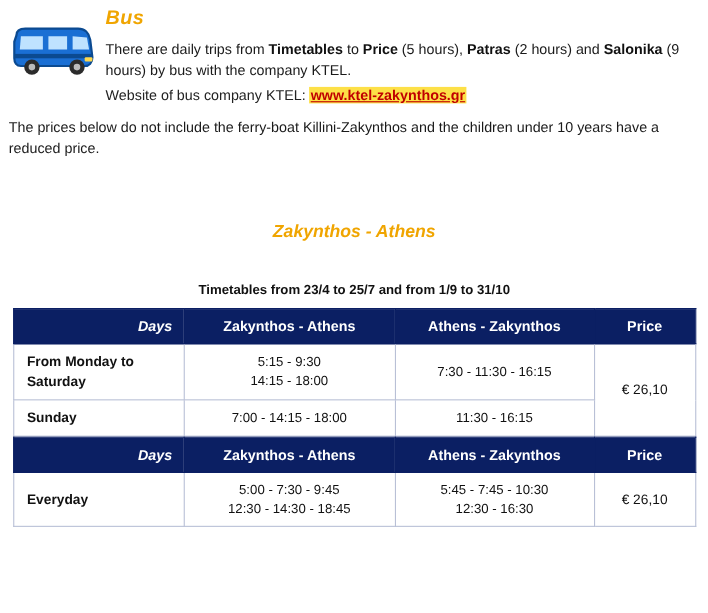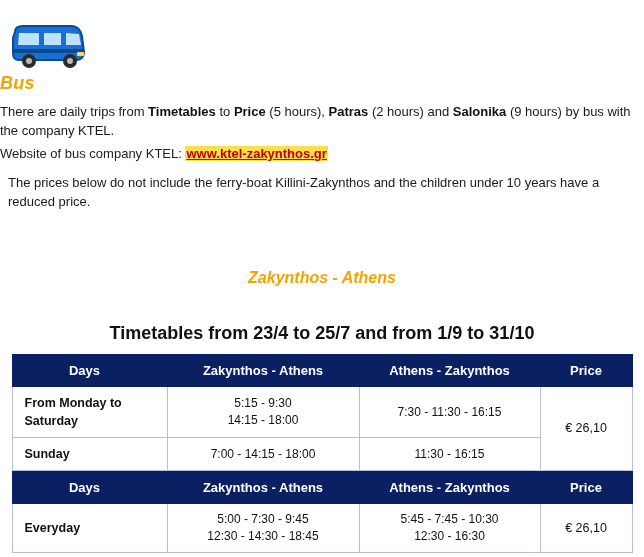--- a/index.html
+++ b/index.html
@@ -19,21 +19,20 @@
     position: relative;
     width: 644px;
     height: 557px;
   }
 
   
   .header {
     display: flex;
     align-items: flex-start;
     padding: 6px 0 0 0;
-    flex-direction: column;
   }
   .bus-icon {
     width: 96px;
     min-width: 96px;
     padding-top: 16px;
     text-align: center;
   }
   .header-body {
     padding-right: 8px;
     flex: 1;
@@ -78,21 +77,21 @@
     font-weight: bold;
     font-style: italic;
     font-size: 16px;
     margin: 58px 0 0 0;
   }
 
   
   .caption {
     text-align: center;
     font-weight: bold;
-    font-size: 18px;
+    font-size: 12px;
     color: #111111;
     margin: 36px 0 10px 0;
   }
   .caption.second {
     margin-top: 40px;
   }
 
   
   table.tt {
     border-collapse: collapse;
@@ -103,22 +102,23 @@
   table.tt th {
     background: #0b1f63;
     color: #ffffff;
     font-size: 13px;
     font-weight: bold;
     padding: 8px 10px;
     border: 1px solid #0b1f63;
     text-align: center;
   }
   table.tt th.days-col {
-    text-align: center;
+    text-align: right;
     padding-left: 0;
+    font-style: italic;
   }
   table.tt td {
     border: 1px solid #b9c0d6;
     font-size: 12px;
     color: #111111;
     padding: 7px 8px;
     text-align: center;
     line-height: 17px;
     vertical-align: middle;
   }

